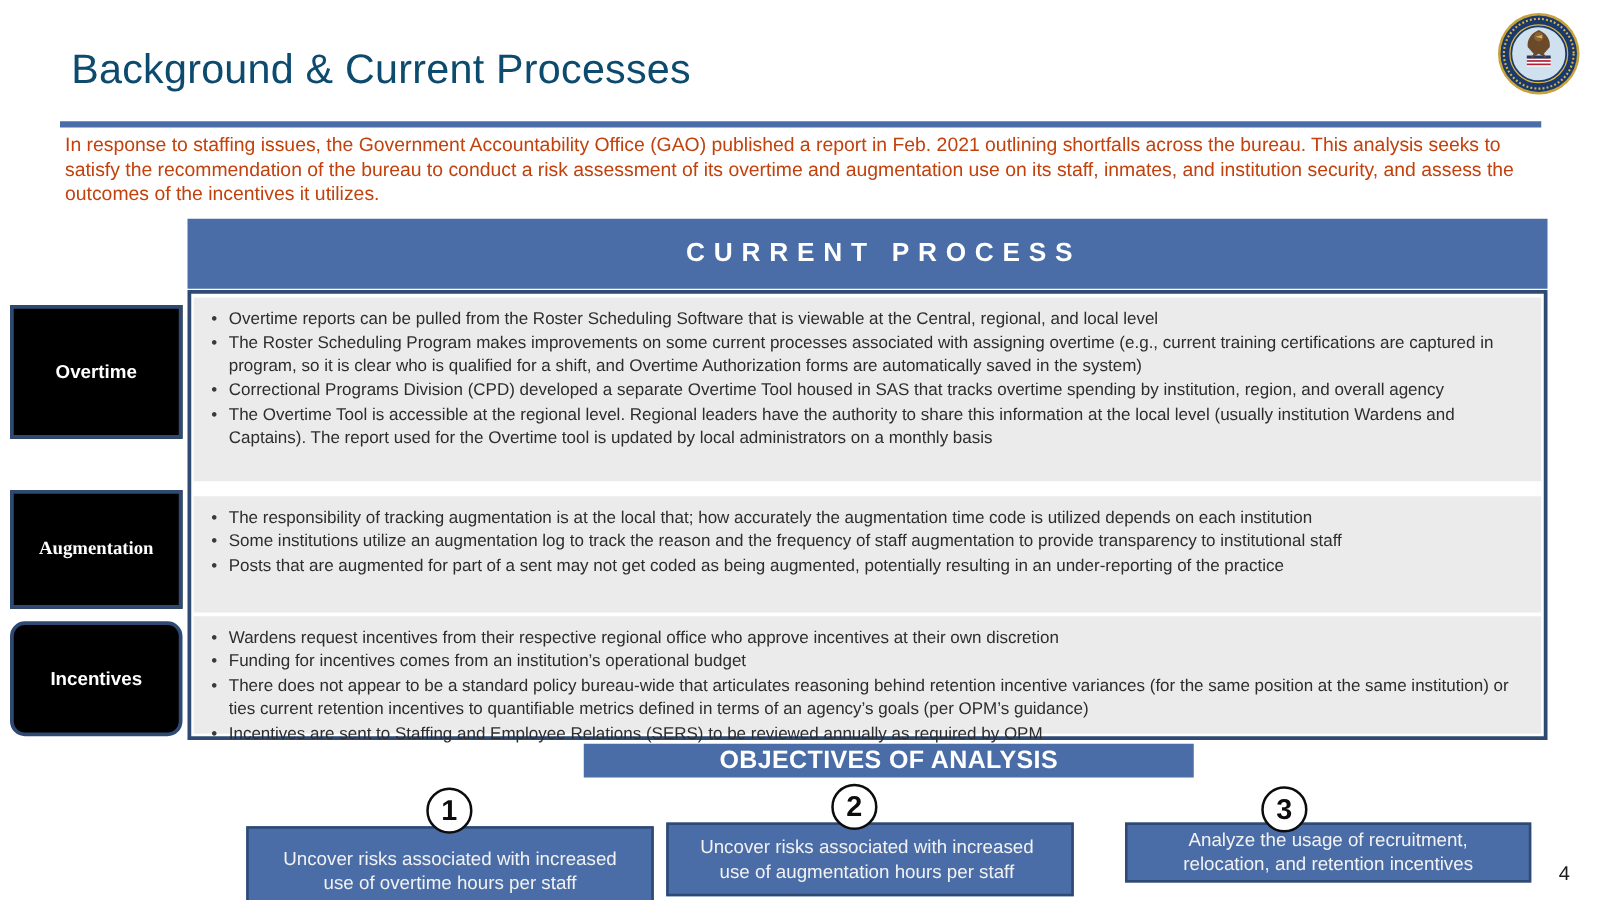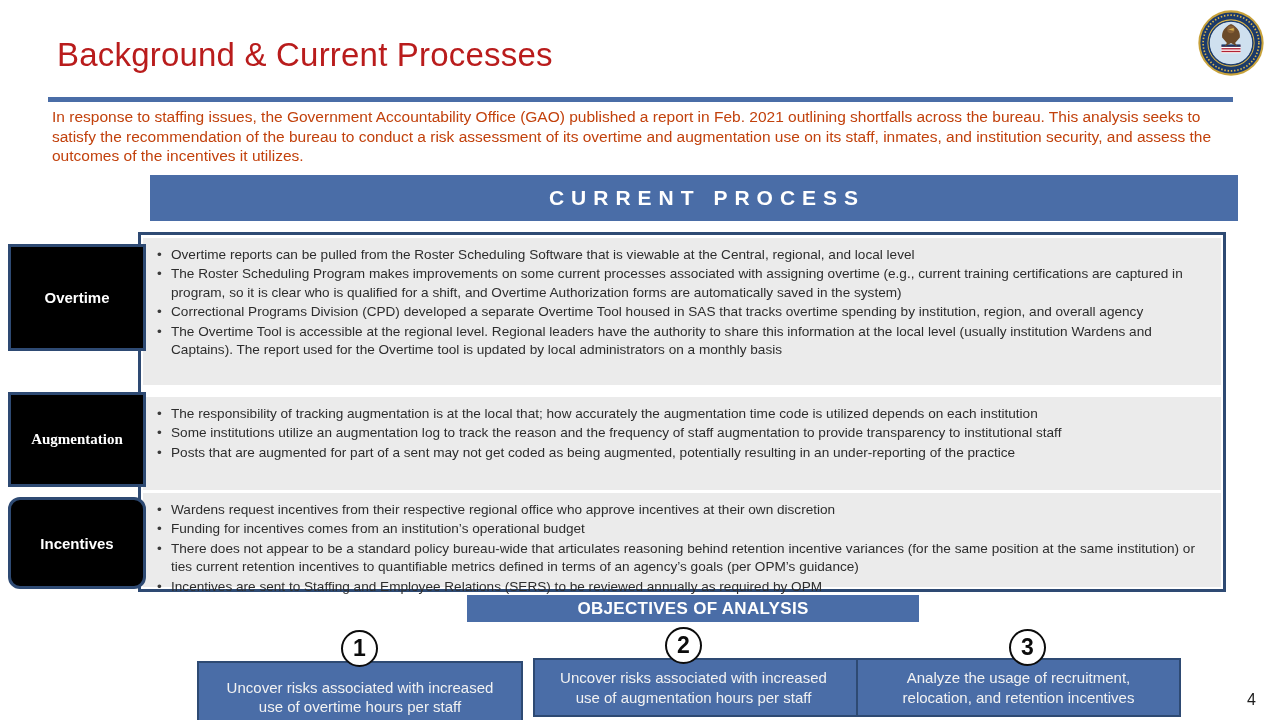--- a/index.html
+++ b/index.html
@@ -7,47 +7,47 @@
   body { font-family: "Liberation Sans", "DejaVu Sans", sans-serif; }
   .slide {
     position: relative;
     width: 1280px; height: 720px;
     background: #ffffff;
     overflow: hidden;
     margin: 0 auto;
   }
   .title {
     position: absolute; left: 57px; top: 36px;
-    font-size: 33px; font-weight: 400; color: #b91c1c;
+    font-size: 33px; font-weight: 400; color: #0c4a6e;
     letter-spacing: 0.2px;
   }
   .seal {
     position: absolute; left: 1197px; top: 9px;
     width: 68px; height: 68px;
   }
   .divider {
     position: absolute; left: 48px; top: 97px;
     width: 1185px; height: 5px;
     background: var(--accent-blue, #4a6da7);
   }
   .intro {
     position: absolute; left: 52px; top: 107px;
     width: 1182px;
     font-size: 15.5px; line-height: 1.26; color: #c2410c;
   }
   .cp-header {
     position: absolute; left: 150px; top: 175px;
-    width: 1088px; height: 46px;
+    width: 1088px; height: 56px;
     background: var(--accent-blue, #4a6da7);
     color: #ffffff; font-weight: 700;
     font-size: 21px; letter-spacing: 7px;
     display: flex; align-items: center; justify-content: center; padding-left: 26px;
   }
   .content-frame {
-    position: absolute; left: 138px; top: 232px;
+    position: absolute; left: 150px; top: 232px;
     width: 1088px; height: 360px;
     background: #ffffff;
     border: 3px solid var(--frame-border, #2e4a73);
   }
   .cp-section {
     position: absolute; left: 2px; right: 2px;
     background: var(--section-bg, #ebebeb);
     padding: 8px 14px 6px 12px;
   }
   .sec-0 { top: 3px;   height: 147px; }
@@ -72,23 +72,23 @@
     border: 3px solid var(--frame-border, #2e4a73);
     color: #ffffff; font-weight: 700; font-size: 15px;
     display: flex; align-items: center; justify-content: center;
     text-align: center;
   }
   .label-0 { top: 244px; height: 107px; }
   .label-1 { top: 392px; height: 95px; font-family: Liberation Serif, serif;  }
   .label-2 { top: 497px; height: 92px; border-radius: 12px;  }
   .obj-bar {
     position: absolute; left: 467px; top: 595px;
-    width: 452px; height: 27px;
+    width: 488px; height: 27px;
     background: var(--accent-blue, #4a6da7);
-    color: #ffffff; font-weight: 700; font-size: 17px;
+    color: #ffffff; font-weight: 700; font-size: 20px;
     display: flex; align-items: center; justify-content: center;
     letter-spacing: 0.3px;
   }
   .obj-circle {
     position: absolute;
     width: 37px; height: 37px;
     background: #ffffff;
     border: 2.5px solid #0c0c0c;
     border-radius: 50%;
     color: #0c0c0c; font-weight: 700; font-size: 23px;
@@ -103,21 +103,21 @@
     background: var(--accent-blue, #4a6da7);
     border: 2px solid var(--frame-border, #2e4a73);
     color: #f2f2f2; font-size: 15px; line-height: 1.28;
     display: flex; align-items: center; justify-content: center;
     text-align: center;
     padding: 4px 16px;
     z-index: 2;
   }
   .box-0 { left: 197px; top: 661px; width: 326px; height: 72px; }
   .box-1 { left: 533px; top: 658px; width: 326px; height: 59px; padding-left: 11px; }
-  .box-2 { left: 856px; top: 658px; width: 325px; height: 59px; }
+  .box-2 { left: 900px; top: 658px; width: 325px; height: 48px; }
   .page-num {
     position: absolute; left: 1247px; top: 691px;
     font-size: 16px; color: #1c1c1c;
   }
 </style>
 </head>
 <body>
 
 <div class="slide">
 

